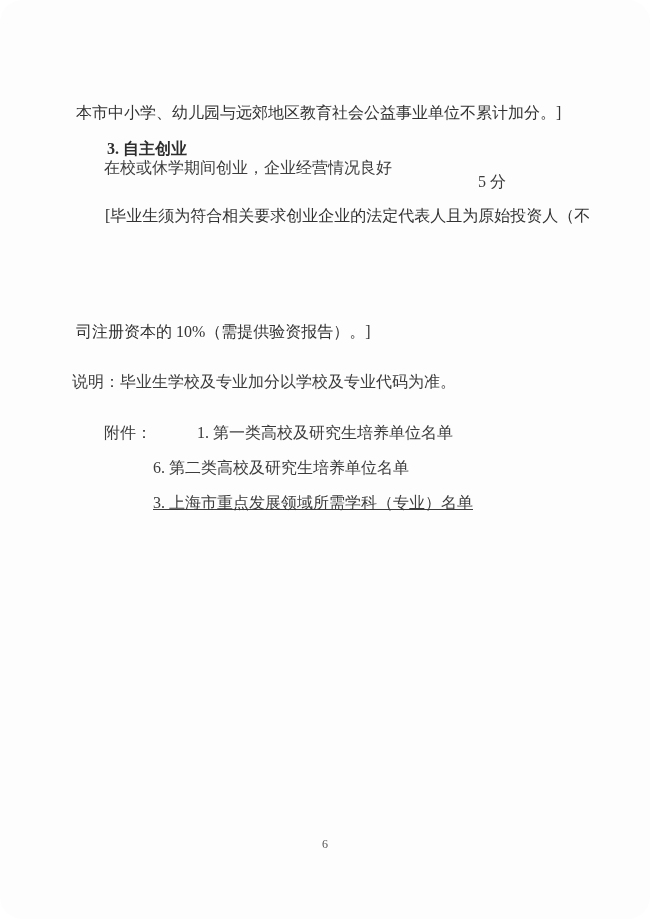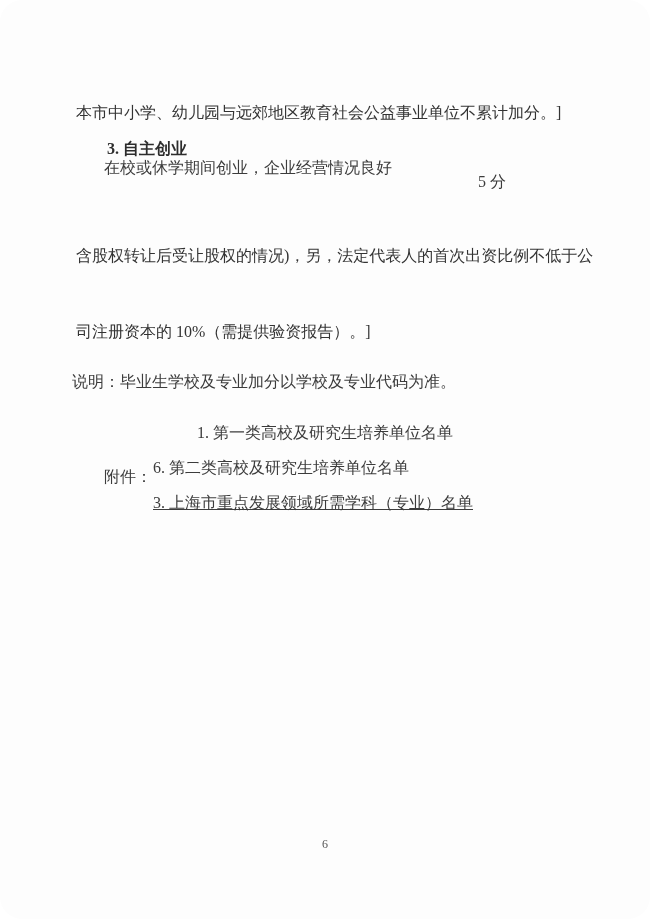--- a/index.html
+++ b/index.html
@@ -47,28 +47,28 @@
 <div class="page">
 
   <div class="line" style="top:103px; left:76px;">本市中小学、幼儿园与远郊地区教育社会公益事业单位不累计加分。]</div>
 
   <div class="line heading" style="top:139px; left:107px;">3. 自主创业</div>
 
   <div class="line kai" style="top:158px; left:104px;">在校或休学期间创业，企业经营情况良好</div>
 
   <div class="line kai" style="top:172px; left:478px;">5 分</div>
 
+  <div class="line" style="top:206px; left:105px;">[毕业生须为符合相关要求创业企业的法定代表人且为原始投资人（不</div>
 
-  <div class="line" style="top:246px; left:76px;">含股权转让后受让股权的情况)，另，法定代表人的首次出资比例不低于公</div>
 
   <div class="line" style="top:286px; left:76px;margin-top:36px;">司注册资本的 10%（需提供验资报告）。]</div>
 
   <div class="line kai" style="top:372px; left:72px;">说明：毕业生学校及专业加分以学校及专业代码为准。</div>
 
-  <div class="line kai" style="top:423px; left:104px;margin-top:44px;">附件：</div>
+  <div class="line kai" style="top:423px; left:104px;">附件：</div>
 
   <div class="line kai" style="top:423px; left:153px;margin-left:44px;">1. 第一类高校及研究生培养单位名单</div>
 
   <div class="line kai" style="top:458px; left:153px;">6. 第二类高校及研究生培养单位名单</div>
 
   <div class="line kai" style="top:493px; left:153px;text-decoration:underline;">3. 上海市重点发展领域所需学科（专业）名单</div>
 
   <div class="page-number">6</div>
 
 </div>

